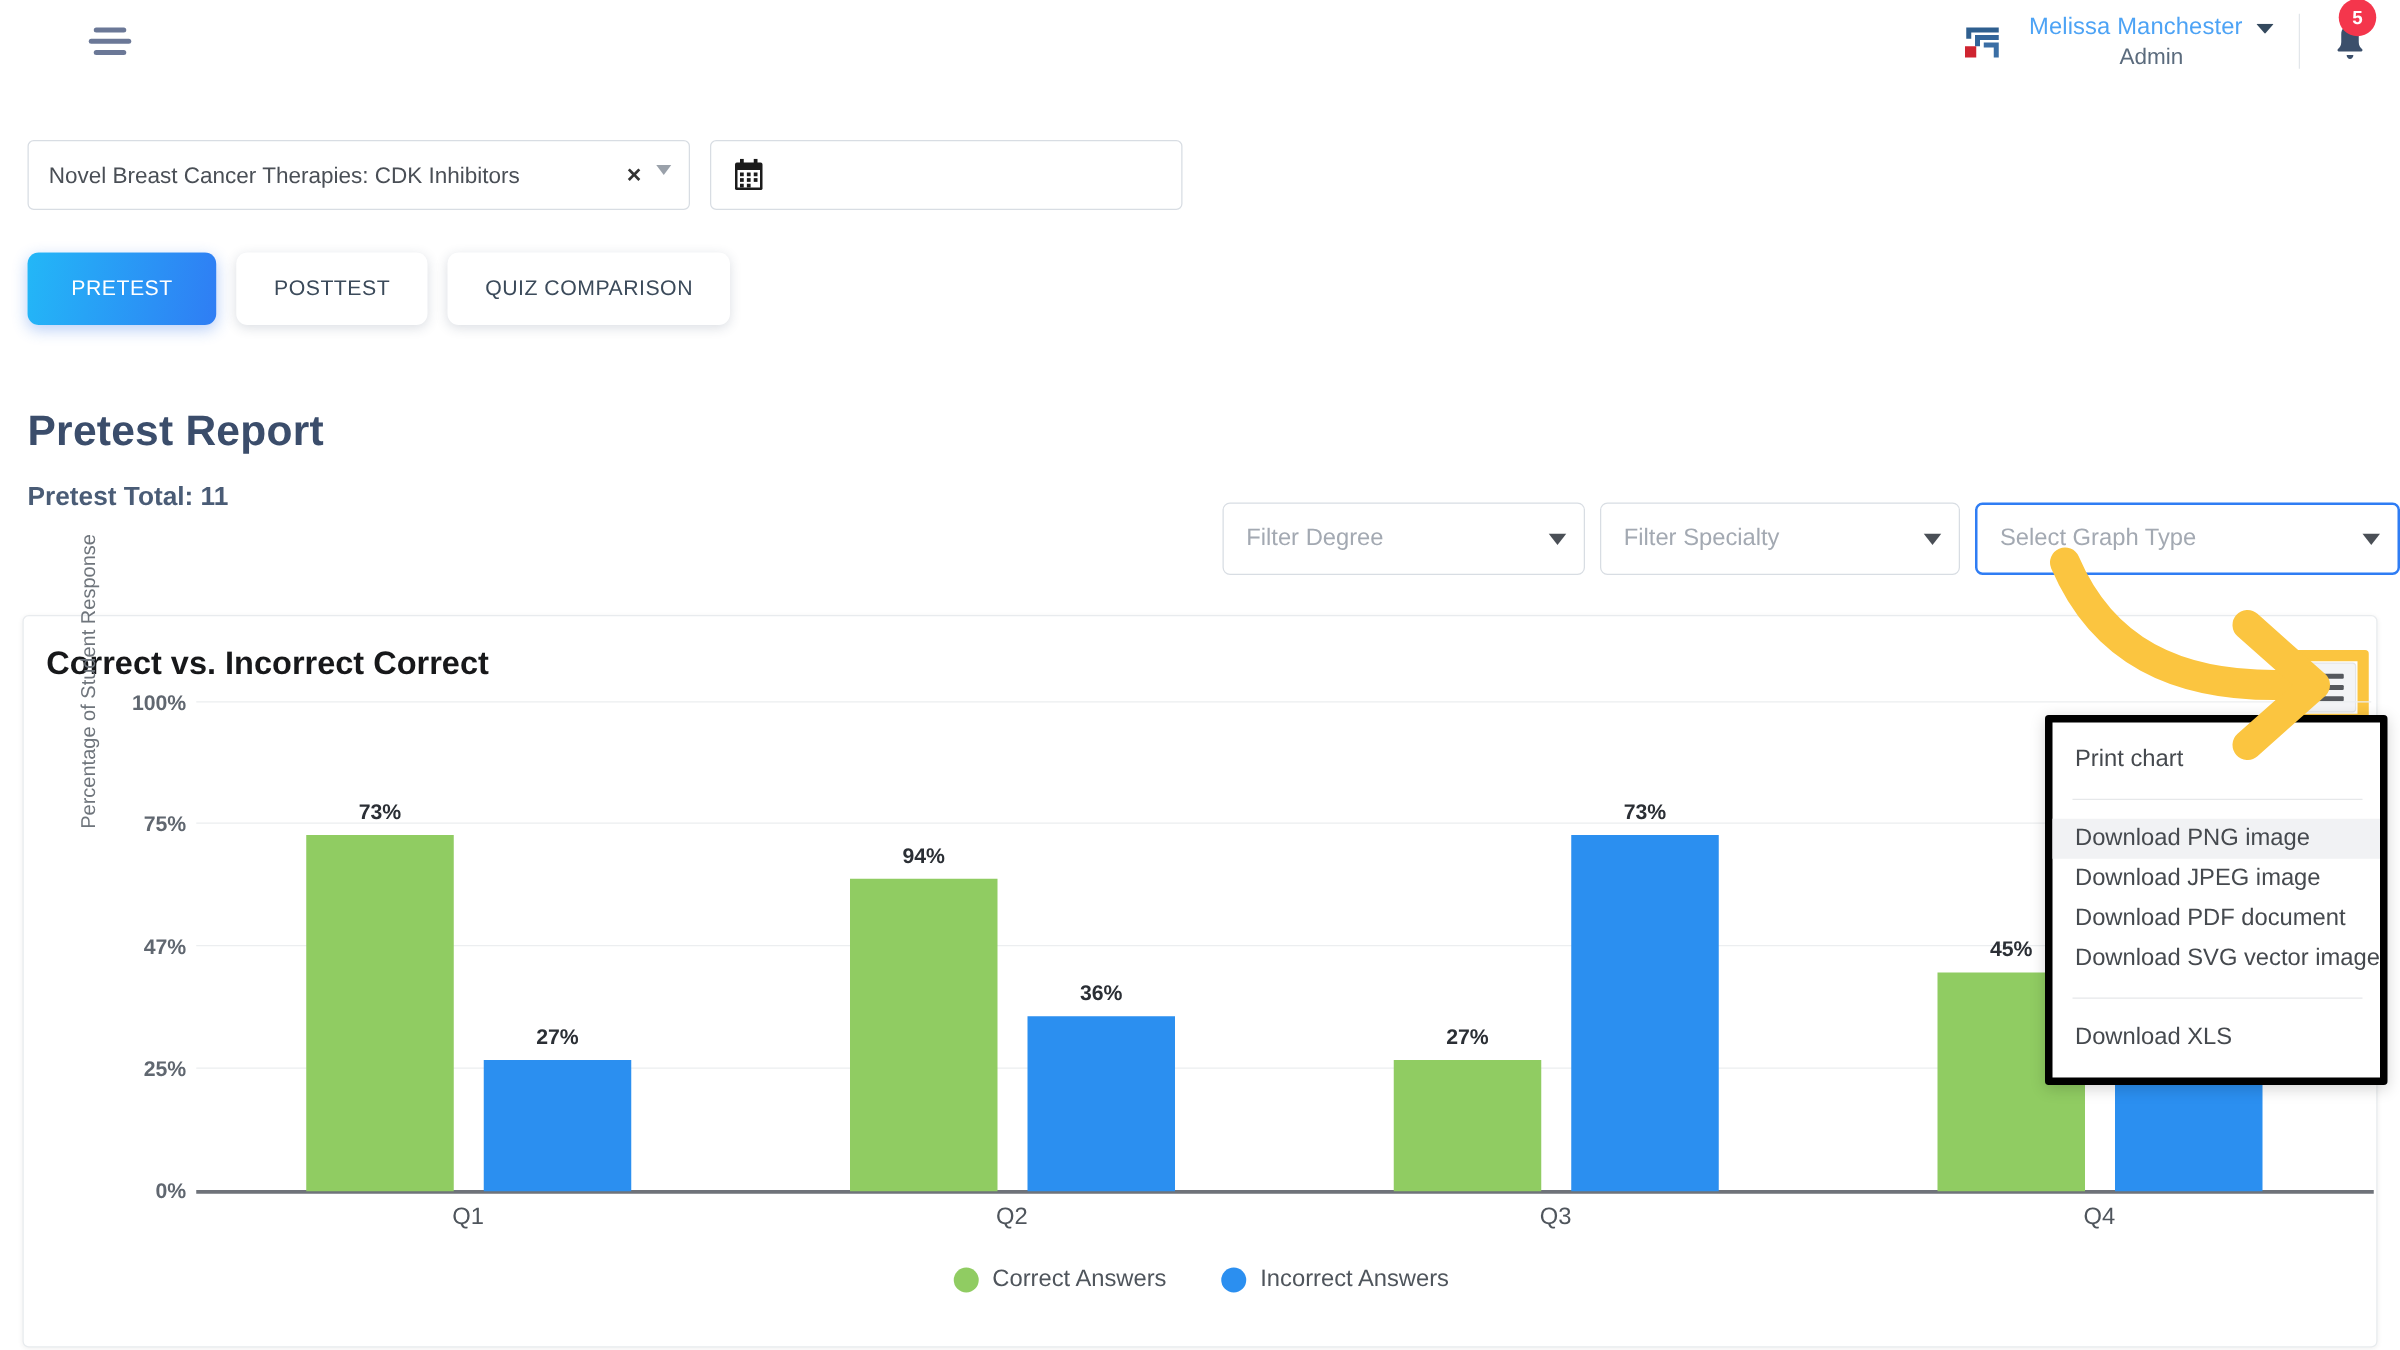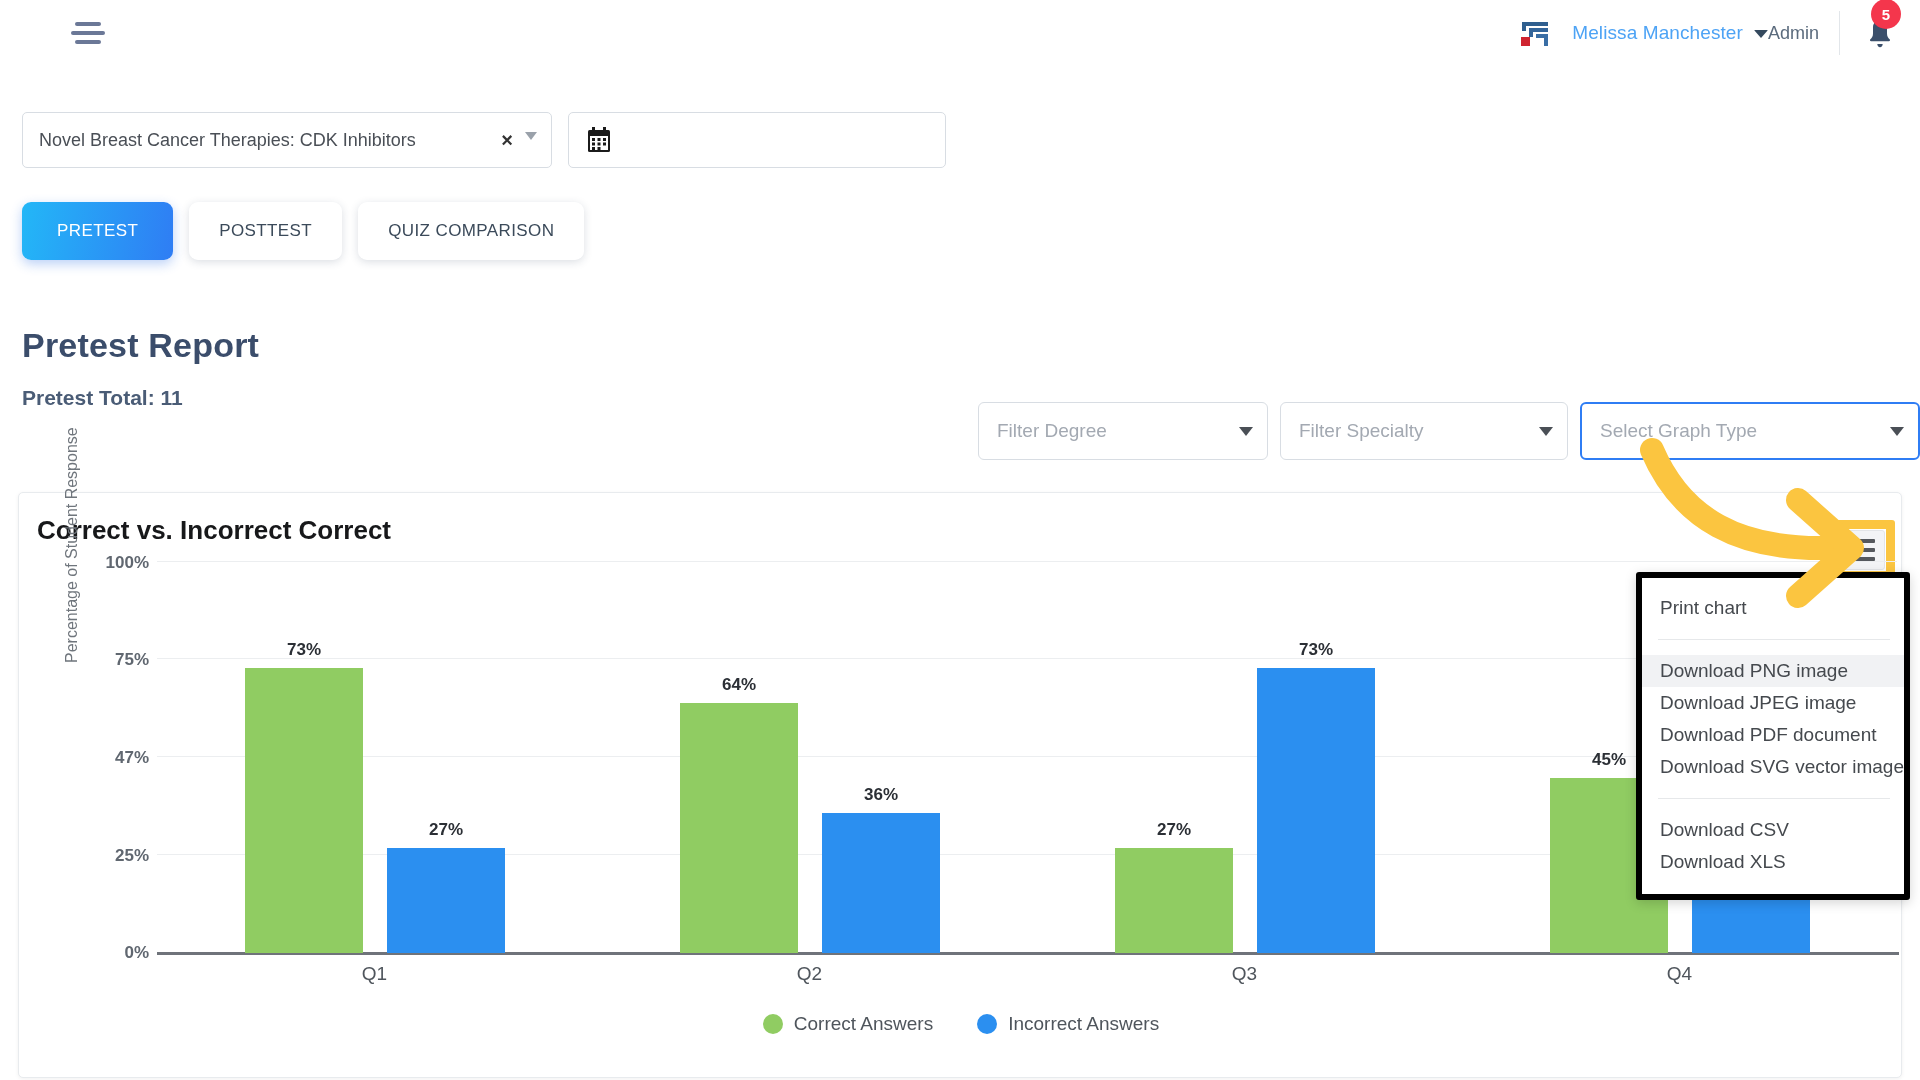--- a/index.html
+++ b/index.html
@@ -25,21 +25,21 @@
   .nav-toggle i:nth-child(1) { width: 26px; }
   .nav-toggle i:nth-child(2) { width: 34px; }
   .nav-toggle i:nth-child(3) { width: 26px; }
 
   .topright {
     position: absolute; right: 0; top: 0; height: 66px;
     display: flex; align-items: center;
   }
   .brand-logo { width: 34px; height: 32px; margin-right: 20px; }
   .user-block {
-    display: flex; flex-direction: row; align-items: center;
+    display: flex; flex-direction: column; align-items: center;
     line-height: 1.25; cursor: pointer; padding-right: 14px;
   }
   .user-name {
     font-size: 19px; color: #4da3f5; letter-spacing: .1px;
     display: flex; align-items: center; gap: 11px;
   }
   .caret-dn {
     width: 0; height: 0; border-left: 7px solid transparent;
     border-right: 7px solid transparent; border-top: 8px solid #34495e;
     border-radius: 1px; position: relative; top: 1px;
@@ -315,21 +315,21 @@
 
         <div class="group" style="left:0px">
           <div class="blabel g" style="bottom:293px">73%</div>
           <div class="bar   g" style="height:285px"></div>
           <div class="blabel b" style="bottom:113px">27%</div>
           <div class="bar   b" style="height:105px"></div>
           <div class="xtick">Q1</div>
         </div>
 
         <div class="group" style="left:435px">
-          <div class="blabel g" style="bottom:258px">64%</div>
+          <div class="blabel g" style="bottom:258px">94%</div>
           <div class="bar   g" style="height:250px"></div>
           <div class="blabel b" style="bottom:148px">36%</div>
           <div class="bar   b" style="height:140px"></div>
           <div class="xtick">Q2</div>
         </div>
 
         <div class="group" style="left:870px">
           <div class="blabel g" style="bottom:113px">27%</div>
           <div class="bar   g" style="height:105px"></div>
           <div class="blabel b" style="bottom:293px">73%</div>
@@ -361,21 +361,20 @@
   </div>
 
   <div class="menu">
     <div class="mi">Print chart</div>
     <div class="msep"></div>
     <div class="mi hov">Download PNG image</div>
     <div class="mi">Download JPEG image</div>
     <div class="mi">Download PDF document</div>
     <div class="mi">Download SVG vector image</div>
     <div class="msep"></div>
-    <div class="mi">Download CSV</div>
     <div class="mi">Download XLS</div>
   </div>
 
   <svg class="arrow" viewBox="0 0 340 180">
     <path d="M62 22 C 92 92, 150 122, 238 120" stroke="#fbc540" stroke-width="24" fill="none" stroke-linecap="round"></path>
     <path d="M208 72 L 262 120 L 208 168" stroke="#fbc540" stroke-width="24" fill="none" stroke-linecap="round" stroke-linejoin="round"></path>
   </svg>
 
 </div>
 

